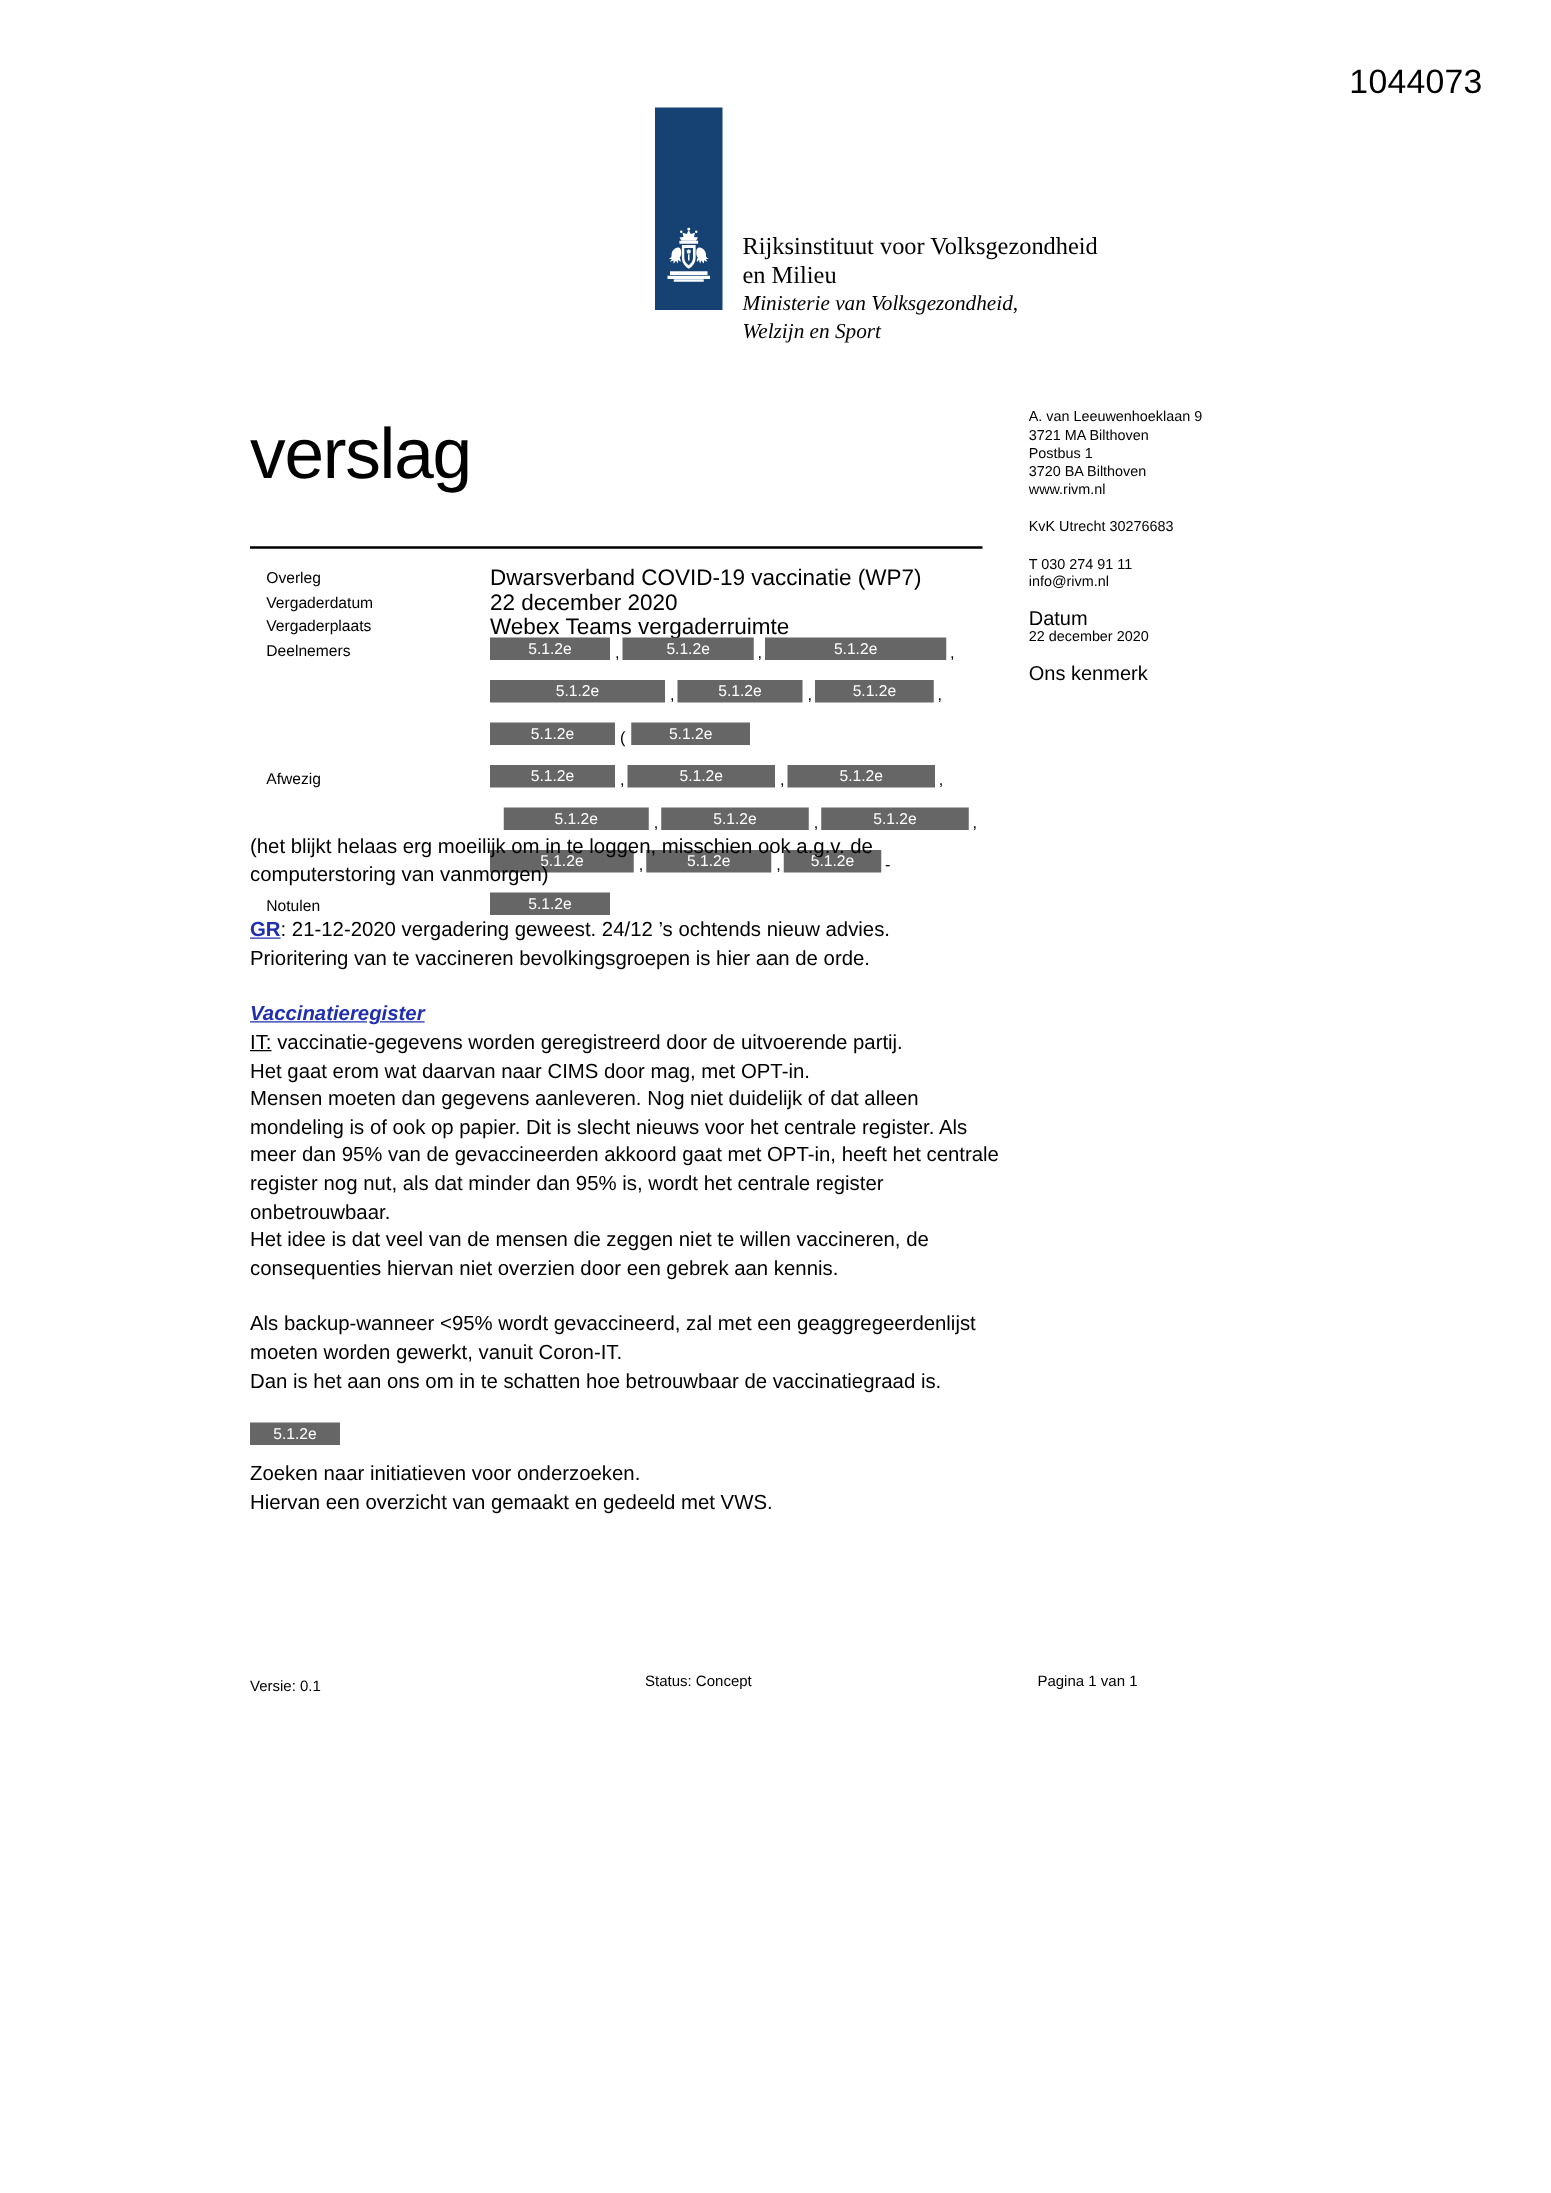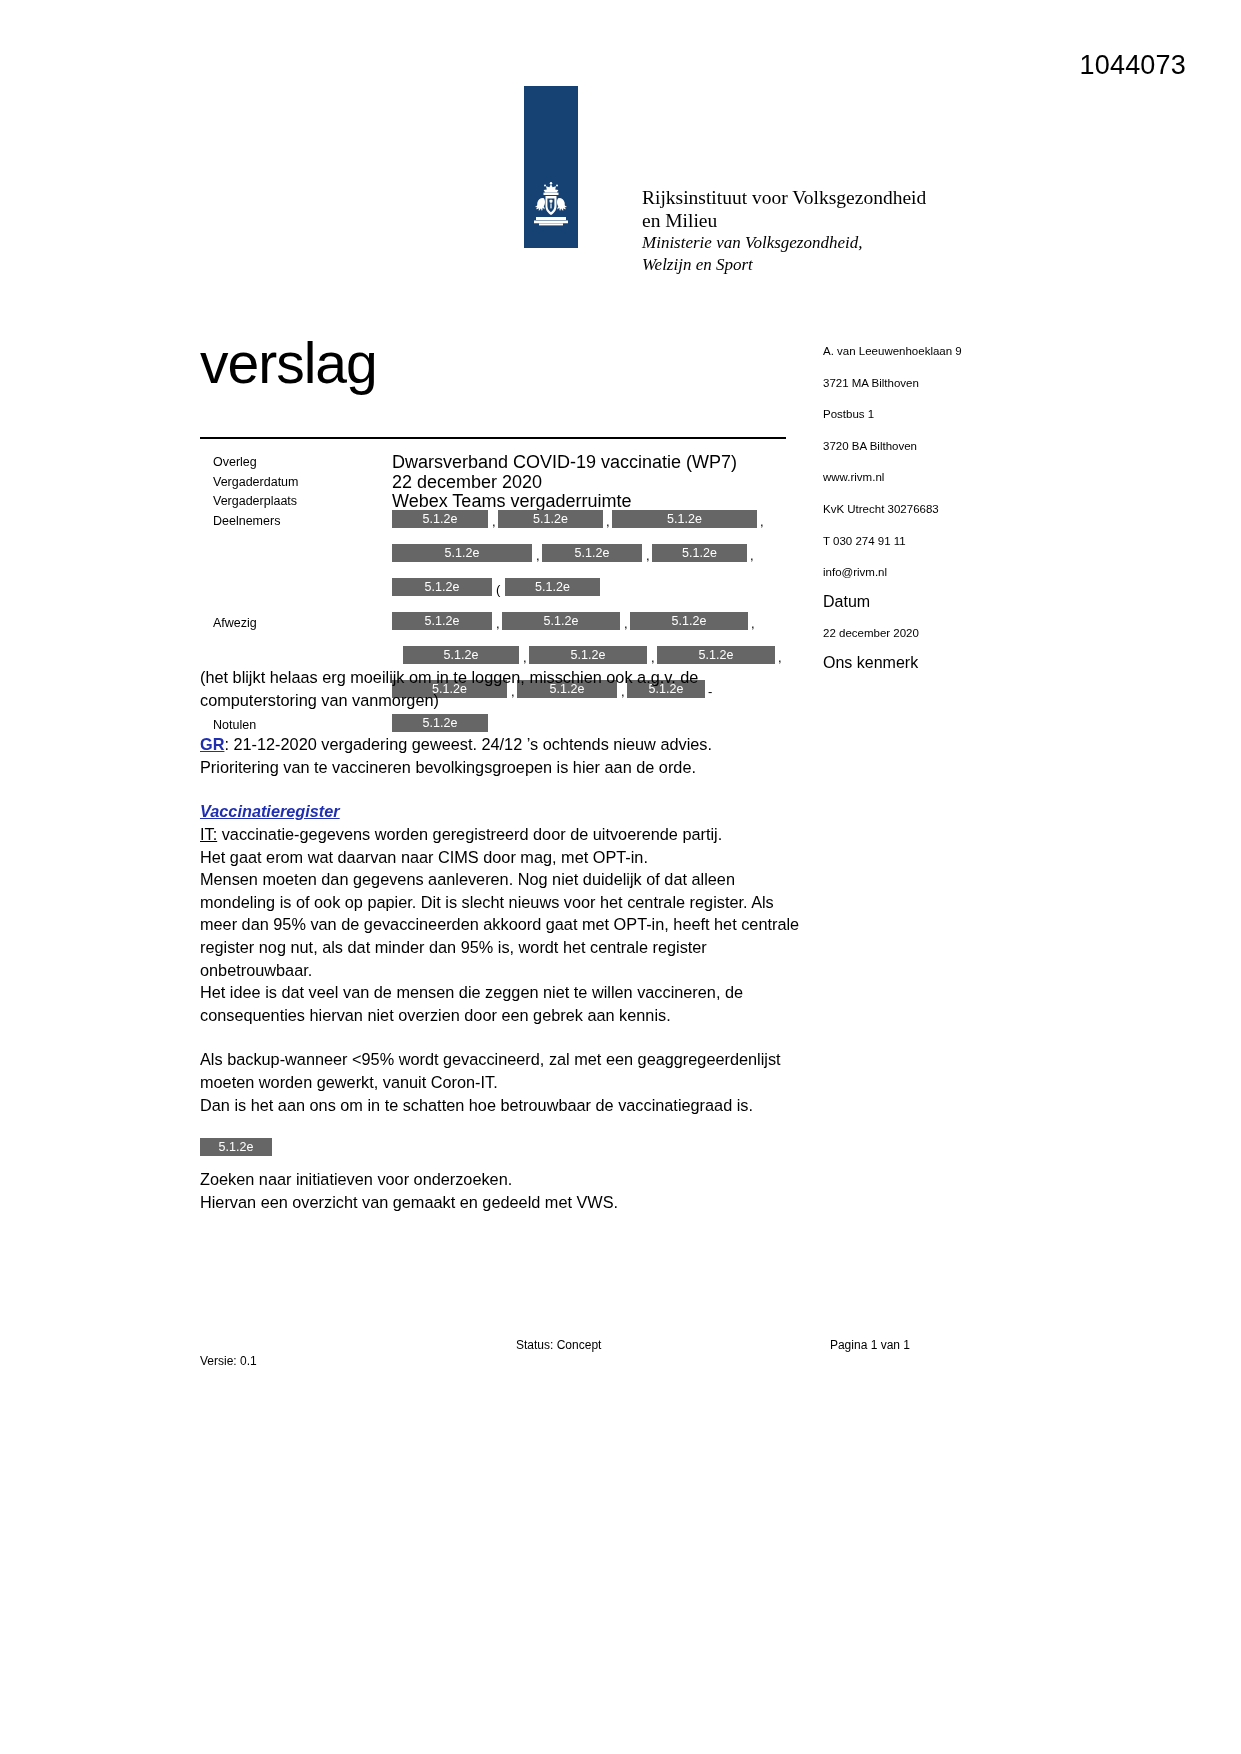--- a/index.html
+++ b/index.html
@@ -52,21 +52,20 @@
     left: 6px;
     top: 96px;
     width: 42px;
     height: 54px;
   }
   .logo-text {
     position: absolute;
     left: 70px;
     top: 100px;
     width: 330px;
-    margin-left: 48px;
   }
   .logo-line1 {
     font-family: "Liberation Serif", serif;
     font-size: 19.5px;
     line-height: 23px;
     color: #000;
     white-space: nowrap;
   }
   .logo-line2 {
     font-family: "Liberation Serif", serif;
@@ -97,21 +96,21 @@
     font-size: 11.5px;
     line-height: 14.6px;
     color: #000;
   }
   .sb-block { margin-bottom: 15px; }
   .sb-block.tight { margin-bottom: 0; }
   .sb-label {
     font-weight: normal;
     font-size: 16px;
   }
-  .sb-line { white-space: nowrap; margin-top: 17px; }
+  .sb-line { white-space: nowrap; }
 
   
   .hr-main {
     position: absolute;
     left: 200px;
     top: 437px;
     width: 586px;
     height: 2px;
     background: #000;
   }
@@ -242,21 +241,21 @@
 
   
   .footer {
     position: absolute;
     left: 200px;
     top: 1338px;
     width: 710px;
     font-size: 12px;
     color: #000;
   }
-  .footer-left { position: absolute; left: 0; top: 16px; }
+  .footer-left { position: absolute; left: 0; top: 4px; }
   .footer-mid { position: absolute; left: 316px; top: 0; }
   .footer-right { position: absolute; right: 0; top: 0; }
 </style>
 </head>
 <body>
 
 <div class="page">
 
   <div class="doc-number">1044073</div>
 

